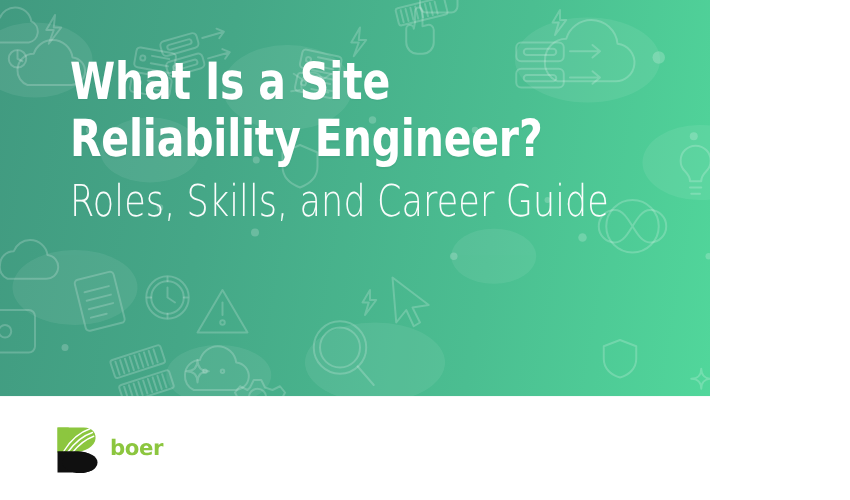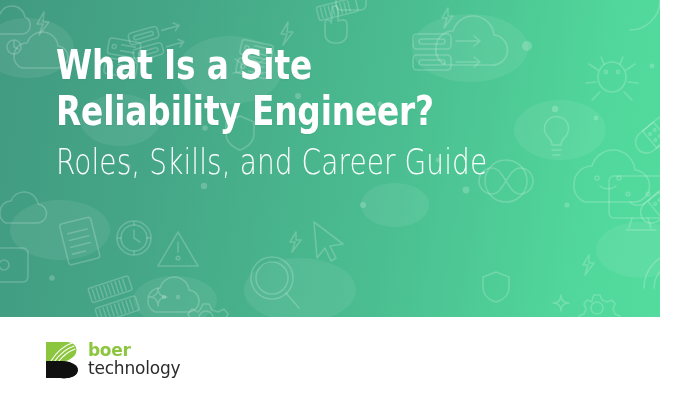--- a/index.html
+++ b/index.html
@@ -6,21 +6,21 @@
     margin: 0;
     padding: 0;
     background: #ffffff;
   }
   body {
     font-family: "Liberation Sans", sans-serif;
   }
 
   .banner {
     position: relative;
-    width: 660px;
+    width: 568px;
     height: 400px;
     overflow: hidden;
     background: #ffffff;
   }
 
   
   .hero {
     position: absolute;
     left: 0;
     top: 0;
@@ -407,17 +407,16 @@
           <path d="M9,21 C14,14 20,8 29,5"></path>
           <path d="M13,21 C17,16 22,11 30,8"></path>
         </g>
 
         <path d="M1,20 H17 C26,20 32,25 32,30.5 C32,34.5 27,37 20,37 H1 Z" fill="#101010"></path>
         <ellipse cx="19" cy="29" rx="14" ry="8.4" fill="#101010"></ellipse>
       </svg>
 
       <span class="logo-words">
         <span class="logo-word-top">boer</span>
-        <span class="logo-word-bottom">technology</span>
       </span>
     </div>
   </div>
 </div>
 
 </body></html>

